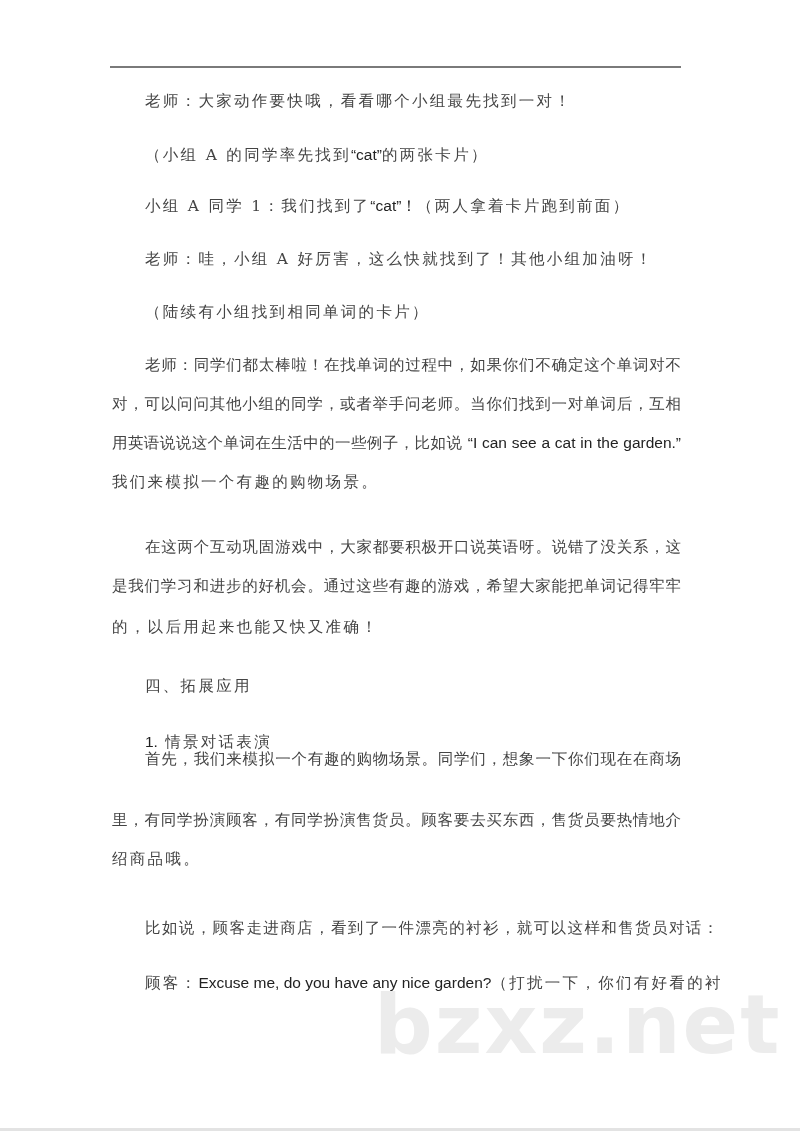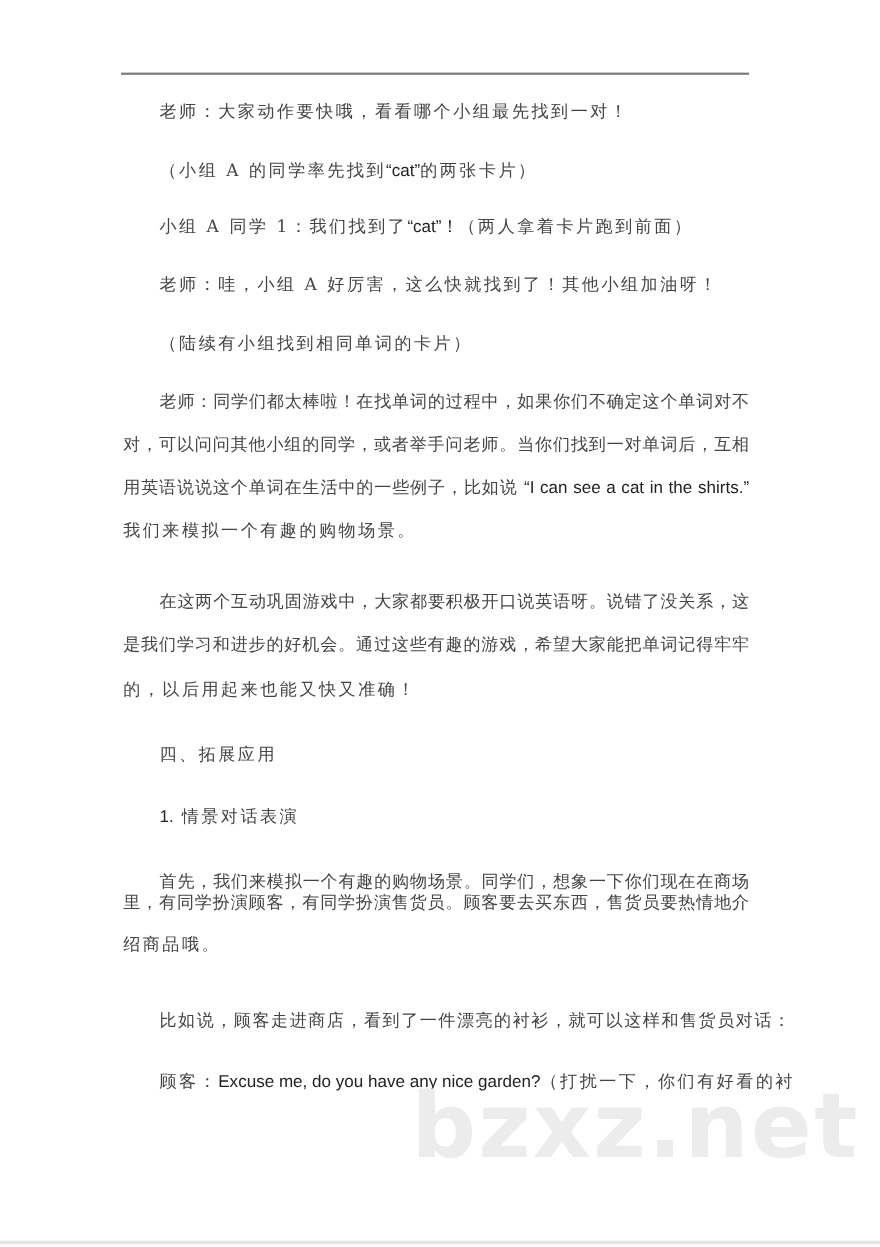--- a/index.html
+++ b/index.html
@@ -50,32 +50,32 @@
   <div class="line ind" style="top:145px"><span>（小组 A 的同学率先找到</span><span class="en">“cat”</span><span>的两张卡片）</span></div>
 
   <div class="line ind" style="top:196px"><span>小组 A 同学 1：我们找到了</span><span class="en">“cat”！</span><span>（两人拿着卡片跑到前面）</span></div>
 
   <div class="line ind" style="top:249px">老师：哇，小组 A 好厉害，这么快就找到了！其他小组加油呀！</div>
 
   <div class="line ind" style="top:302px">（陆续有小组找到相同单词的卡片）</div>
 
   <div class="line ind just" style="top:355px">老师：同学们都太棒啦！在找单词的过程中，如果你们不确定这个单词对不</div>
   <div class="line cont just" style="top:394px">对，可以问问其他小组的同学，或者举手问老师。当你们找到一对单词后，互相</div>
-  <div class="line cont just" style="top:433px"><span>用英语说说这个单词在生活中的一些例子，比如说</span>&nbsp;<span class="en">“I can see a cat in the shirts.”</span></div>
+  <div class="line cont just" style="top:433px"><span>用英语说说这个单词在生活中的一些例子，比如说</span>&nbsp;<span class="en">“I can see a cat in the garden.”</span></div>
   <div class="line cont" style="top:472px">我们来模拟一个有趣的购物场景。</div>
 
   <div class="line ind just" style="top:537px">在这两个互动巩固游戏中，大家都要积极开口说英语呀。说错了没关系，这</div>
   <div class="line cont just" style="top:576px">是我们学习和进步的好机会。通过这些有趣的游戏，希望大家能把单词记得牢牢</div>
   <div class="line cont" style="top:617px">的，以后用起来也能又快又准确！</div>
 
   <div class="line ind" style="top:676px">四、拓展应用</div>
 
   <div class="line ind" style="top:732px"><span class="en">1.</span><span> 情景对话表演</span></div>
 
-  <div class="line ind just" style="top:791px">首先，我们来模拟一个有趣的购物场景。同学们，想象一下你们现在在商场</div>
+  <div class="line ind just" style="top:749px">首先，我们来模拟一个有趣的购物场景。同学们，想象一下你们现在在商场</div>
   <div class="line cont just" style="top:810px">里，有同学扮演顾客，有同学扮演售货员。顾客要去买东西，售货员要热情地介</div>
   <div class="line cont" style="top:849px">绍商品哦。</div>
 
   <div class="line ind" style="top:918px; letter-spacing:1.4px">比如说，顾客走进商店，看到了一件漂亮的衬衫，就可以这样和售货员对话：</div>
 
   <div class="line ind" style="top:973px"><span>顾客：</span><span class="en">Excuse me, do you have any nice garden?</span><span>（打扰一下，你们有好看的衬</span></div>
 
   <div class="watermark">bzxz.net</div>
 </div>
 

